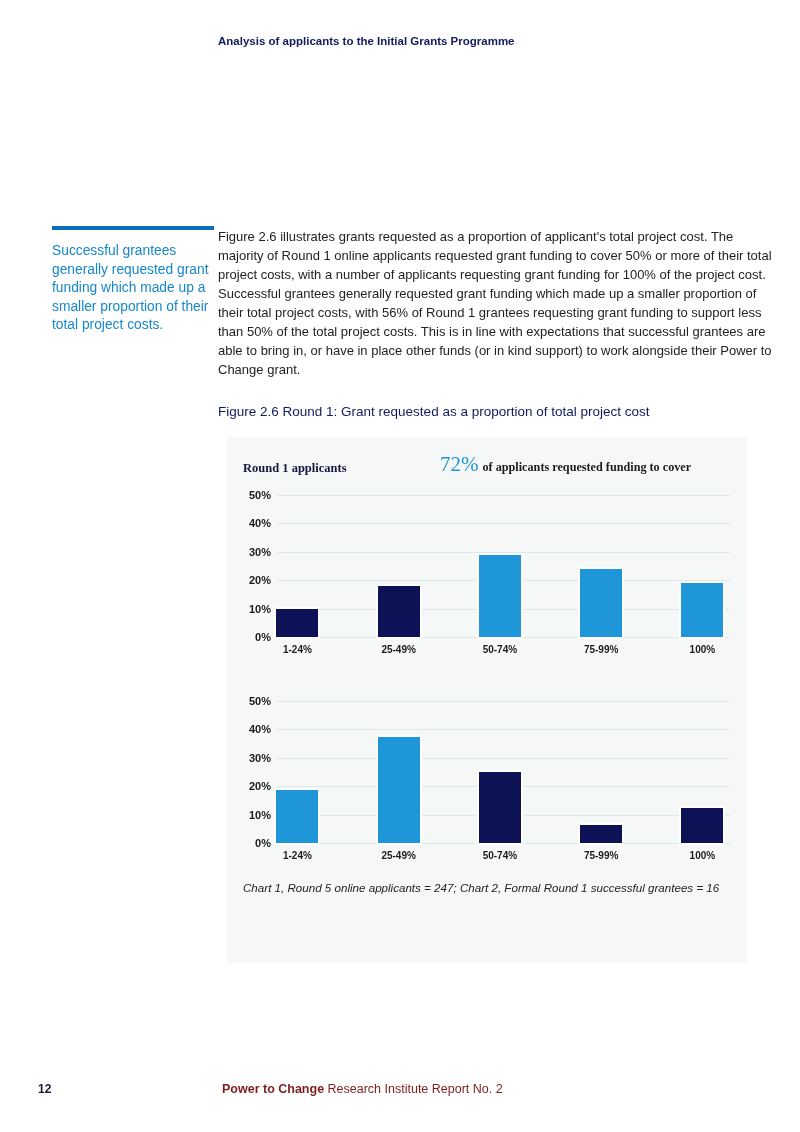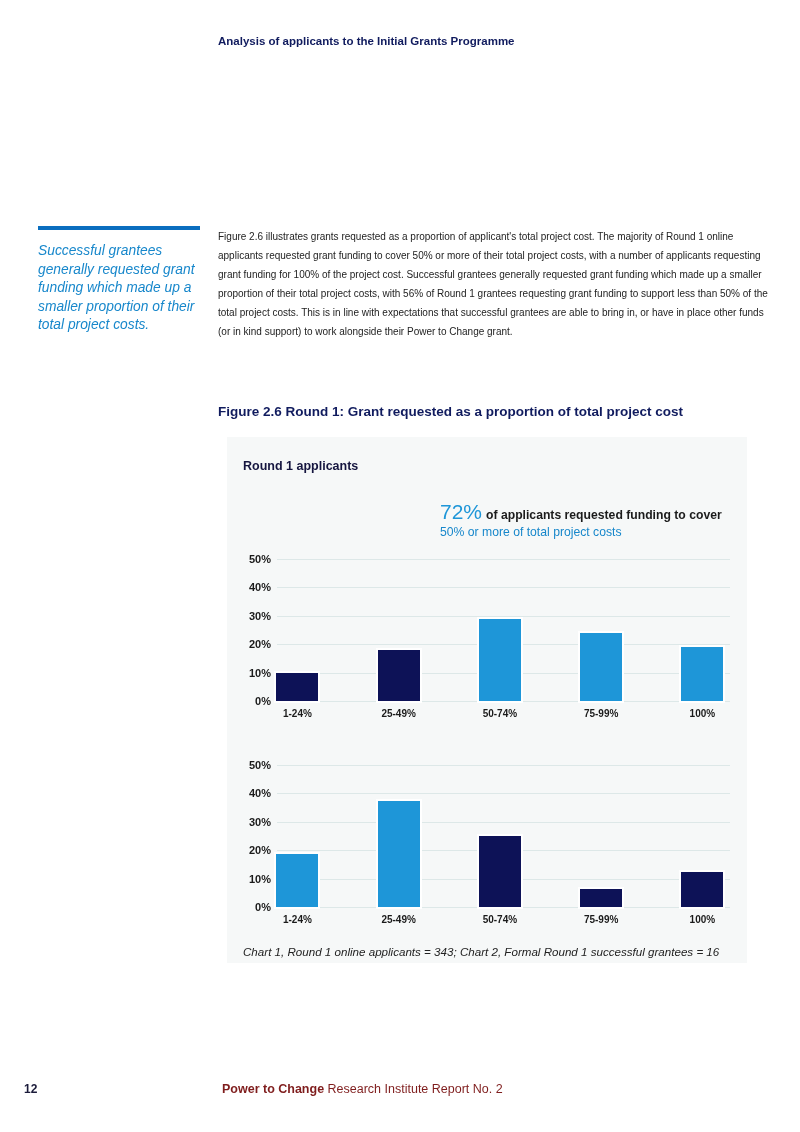--- a/index.html
+++ b/index.html
@@ -12,42 +12,42 @@
     background: #ffffff;
     overflow: hidden;
   }
 
   
   .doc-header { position: absolute; left: 218px; top: 33px; font-size: 11.5px; font-weight: 700; line-height: 16px; }
   .doc-header .line1 { color: #101b5e; }
   .doc-header .line2 { color: #1787cb; }
 
   
-  .pull-quote { position: absolute; left: 38px; top: 226px; width: 164px; font-style: italic; }
+  .pull-quote { position: absolute; left: 52px; top: 226px; width: 164px; }
   .pull-quote .rule { width: 162px; height: 4px; background: #0a6ebf; margin-bottom: 12px; }
   .pull-quote .quote-text { color: #1787cb; font-size: 13.8px; line-height: 18.5px; }
 
   
-  .body-copy { position: absolute; left: 218px; top: 227px; width: 556px; color: #232323; font-size: 10px; line-height: 19px; }
+  .body-copy { position: absolute; left: 218px; top: 227px; width: 556px; color: #232323; font-size: 13px; line-height: 19px; }
 
   
-  .figure-caption { position: absolute; left: 218px; top: 404px; color: #101b5e; font-size: 13.5px; font-weight: 700; }
+  .figure-caption { position: absolute; left: 218px; top: 404px; color: #101b5e; font-size: 13.5px; font-weight: 400; }
 
   
   .figure-box {
     position: absolute; left: 227px; top: 437px;
     width: 520px; height: 526px;
     background: #f6f8f8;
     padding: 18px 17px 0 16px;
   }
 
-  .chart-header { display: flex; align-items: flex-start; }
+  .chart-header { display: flex; align-items: flex-end; font-family: Liberation Serif, serif; }
   .chart-title { width: 197px; flex: 0 0 197px; color: #15153f; font-size: 12.5px; font-weight: 700; padding-top: 4px; }
   .chart-stat { flex: 1; }
-  .chart-stat .stat-line1 { font-size: 12.2px; color: #1b1b1b; font-weight: 600; line-height: 18px; margin-top: 48px; }
+  .chart-stat .stat-line1 { font-size: 12.2px; color: #1b1b1b; font-weight: 600; line-height: 18px; }
   .chart-stat .stat-big { font-size: 21px; color: #1e96d8; font-weight: 400; margin-right: 4px; }
   .chart-stat .stat-line2 { font-size: 12.2px; color: #1787cb; line-height: 16px; }
 
   .plot {
     position: relative;
     height: 142px;
     margin-left: 34px;
     margin-top: 19px;
   }
   .gridline { position: absolute; left: 0; right: 0; height: 1px; background: #dde8e8; }
@@ -65,21 +65,21 @@
   .xtick {
     position: absolute; top: 7px; transform: translateX(-50%);
     font-size: 10px; font-weight: 700; color: #1b1b1b; white-space: nowrap;
   }
 
   .chart-block.second { margin-top: 40px; }
 
   .figure-footnote { margin-top: 14px; font-size: 11.6px; font-style: italic; color: #222222; }
 
   
-  .page-number { position: absolute; left: 24px; top: 1082px; font-size: 12px; font-weight: 700; color: #1b1b3a; }
+  .page-number { position: absolute; left: 38px; top: 1082px; font-size: 12px; font-weight: 700; color: #1b1b3a; }
   .footer-brand { position: absolute; left: 222px; top: 1082px; font-size: 12.5px; color: #7f1d1d; }
   .footer-brand .bold { font-weight: 700; }
 </style>
 </head>
 <body>
 
 <div class="page">
 
   <div class="doc-header">
     <div class="line1">Analysis of applicants to the Initial Grants Programme</div>
@@ -94,21 +94,20 @@
 
   <div class="figure-caption">Figure 2.6 Round 1: Grant requested as a proportion of total project cost</div>
 
   <div class="figure-box">
 
     <div class="chart-block">
       <div class="chart-header">
         <div class="chart-title">Round 1 applicants</div>
         <div class="chart-stat">
           <div class="stat-line1"><span class="stat-big">72%</span><span>of applicants requested funding to cover</span></div>
-          <div class="stat-line2">50% or more of total project costs</div>
         </div>
       </div>
       <div class="plot">
           <div class="gridline" style="top: 100%;"></div>
           <div class="ytick" style="top: 100%;">0%</div>
           <div class="gridline" style="top: 80%;"></div>
           <div class="ytick" style="top: 80%;">10%</div>
           <div class="gridline" style="top: 60%;"></div>
           <div class="ytick" style="top: 60%;">20%</div>
           <div class="gridline" style="top: 40%;"></div>
@@ -154,21 +153,21 @@
         </div>
       <div class="x-axis-labels">
           <div class="xtick" style="left: 4.5%;">1-24%</div>
           <div class="xtick" style="left: 26.85%;">25-49%</div>
           <div class="xtick" style="left: 49.2%;">50-74%</div>
           <div class="xtick" style="left: 71.55%;">75-99%</div>
           <div class="xtick" style="left: 93.9%;">100%</div>
         </div>
     </div>
 
-    <div class="figure-footnote">Chart 1, Round 1 online applicants = 343; Chart 2, Formal Round 1 successful grantees = 16</div>
+    <div class="figure-footnote">Chart 1, Round 5 online applicants = 247; Chart 2, Formal Round 1 successful grantees = 16</div>
   </div>
 
   <div class="page-number">12</div>
   <div class="footer-brand">
     <span class="bold">Power to Change</span>
     <span>Research Institute Report No. 2</span>
   </div>
 
 </div>
 

